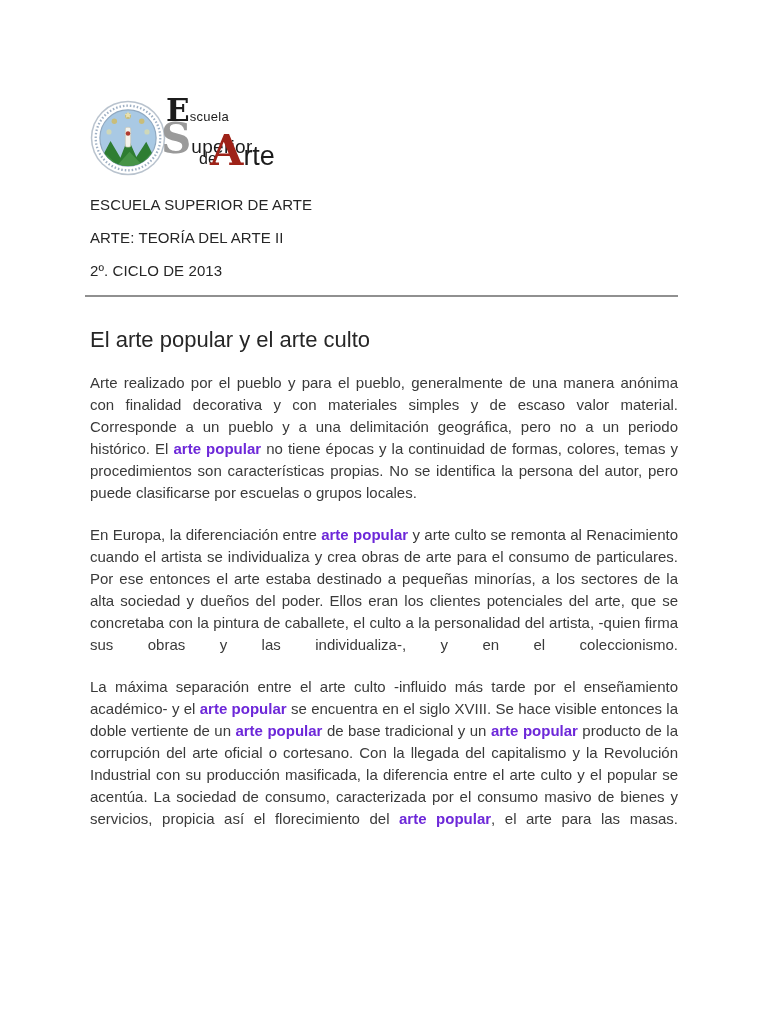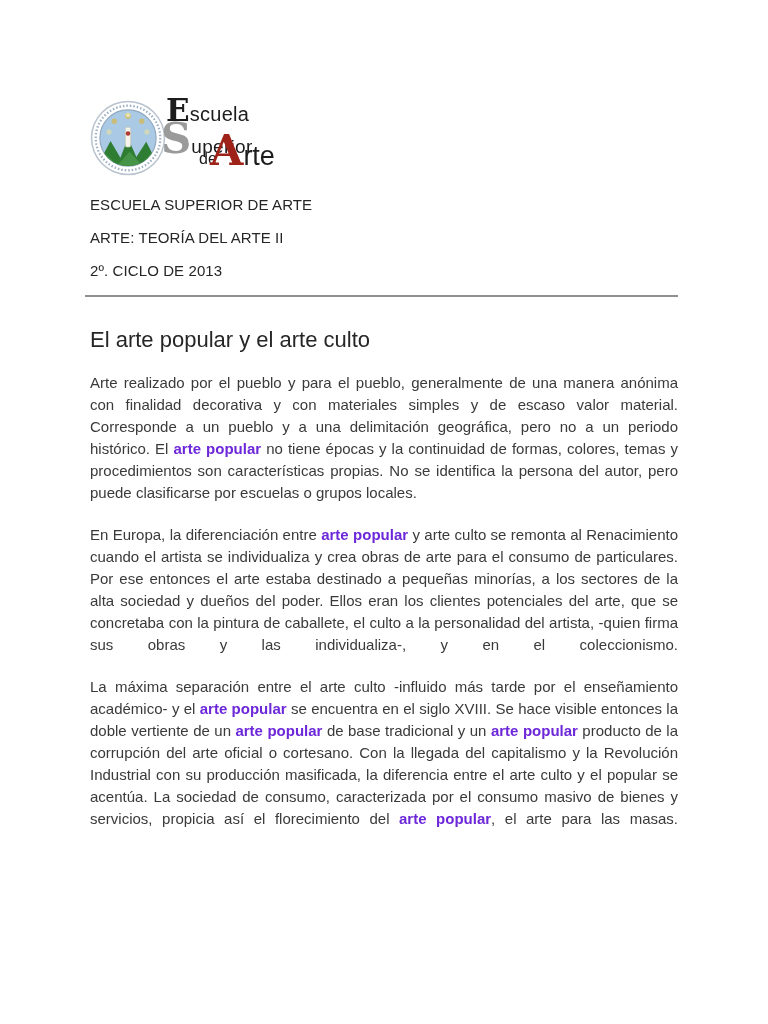--- a/index.html
+++ b/index.html
@@ -43,21 +43,21 @@
     white-space: nowrap;
     line-height: 1;
     color: var(--logo-text, #1c1c1c);
   }
   .logo-row .init {
     font-family: "DejaVu Serif", serif;
     font-weight: bold;
   }
   .row-escuela { left: 78px; top: 2px; }
   .row-escuela .init { font-size: 31px; }
-  .row-escuela .rest { font-size: 20px; letter-spacing: 0.3px; }
+  .row-escuela .rest { font-size: 13px; letter-spacing: 0.3px; }
   .row-superior { left: 73px; top: 25px; }
   .row-superior .init { font-size: 42px; color: var(--logo-silver, #9a9a9a); }
   .row-superior .rest { font-size: 19px; letter-spacing: 0.3px; }
   .logo-de {
     position: absolute;
     left: 111px;
     top: 58px;
     font-size: 16px;
     line-height: 1;
     color: var(--logo-text, #1c1c1c);

